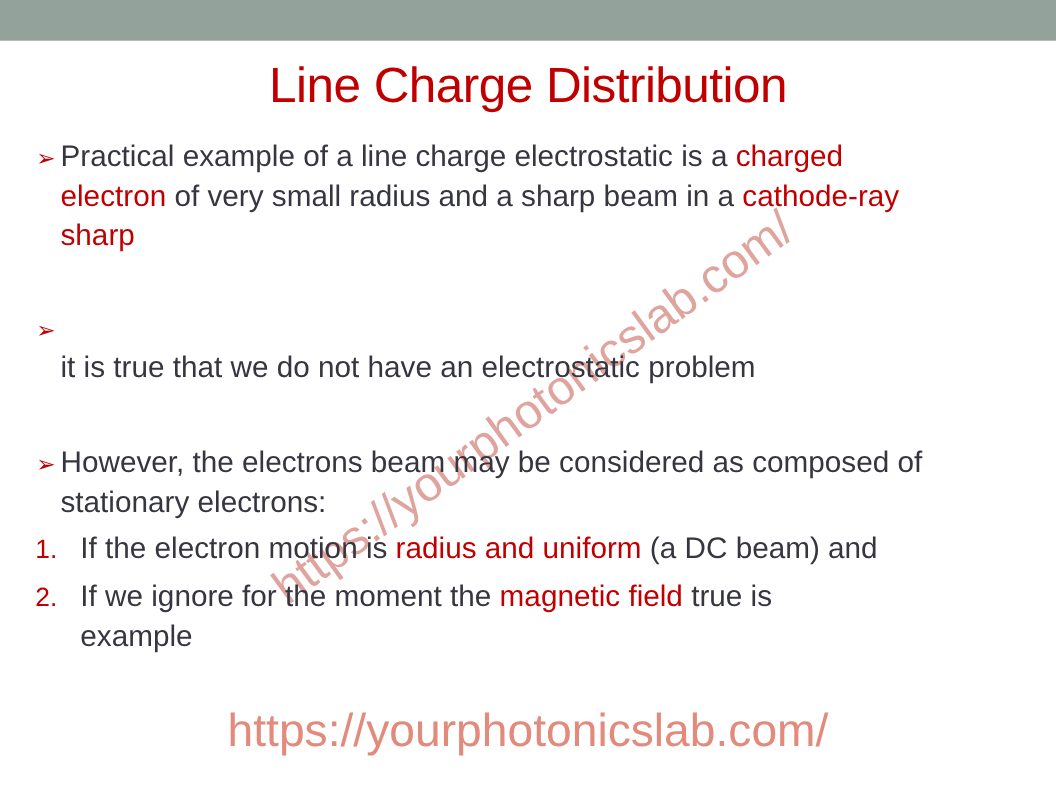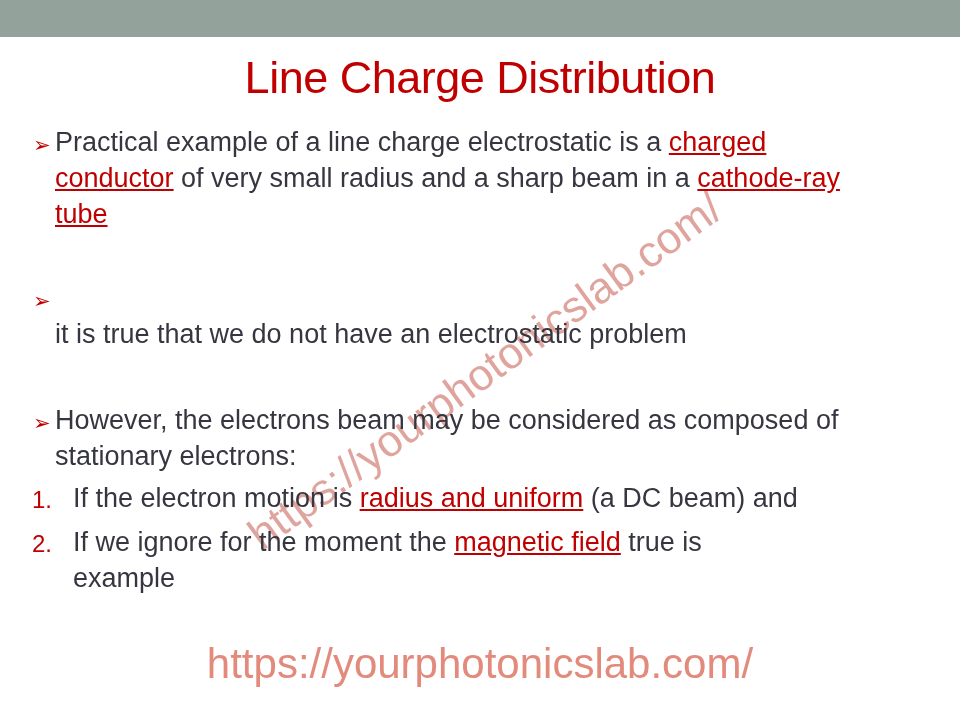--- a/index.html
+++ b/index.html
@@ -39,21 +39,21 @@
     font-size:27px;line-height:36px;
     color:var(--body,#363640);
     padding-left:41px;box-sizing:border-box;
     z-index:2;
   }
   .numbered .num{
     position:absolute;left:0;top:2px;
     font-size:24px;
     color:var(--accent,#c00000);
   }
-  .accent{color:var(--accent,#c00000);text-decoration:underline;}
+  .accent{color:var(--accent,#c00000);}
   #b1{top:124px;}
   #b2{top:280px;}
   #b3{top:402px;}
   #n1{top:480px;}
   #n2{top:524px;}
   .watermark{
     position:absolute;
     left:160px;top:346px;width:650px;
     text-align:center;
     font-size:44px;
@@ -78,21 +78,21 @@
 
 <div id="slide" style="--band: #93a29a; --accent: #c00000; --body: #363640; --wm: #cc6e63; --footer: #e28a7c;">
 
   <div class="top-band"></div>
 
   <div class="title">Line Charge Distribution</div>
 
   <div class="watermark">https://yourphotonicslab.com/</div>
 
   <div class="para" id="b1">
-    <span class="marker">➢</span><span><span>Practical example of a line charge electrostatic is a </span><span class="accent">charged</span><br><span class="accent">conductor</span><span> of very small radius and a sharp beam in a </span><span class="accent">cathode-ray</span><br><span class="accent">tube</span></span>
+    <span class="marker">➢</span><span><span>Practical example of a line charge electrostatic is a </span><span class="accent">charged</span><br><span class="accent">electron</span><span> of very small radius and a sharp beam in a </span><span class="accent">cathode-ray</span><br><span class="accent">sharp</span></span>
   </div>
 
   <div class="para" id="b2">
     <span class="marker">➢</span><span><br><span>it is true that we do not have an electrostatic problem</span></span>
   </div>
 
   <div class="para" id="b3">
     <span class="marker">➢</span><span><span>However, the electrons beam may be considered as composed of</span><br><span>stationary electrons:</span></span>
   </div>
 

